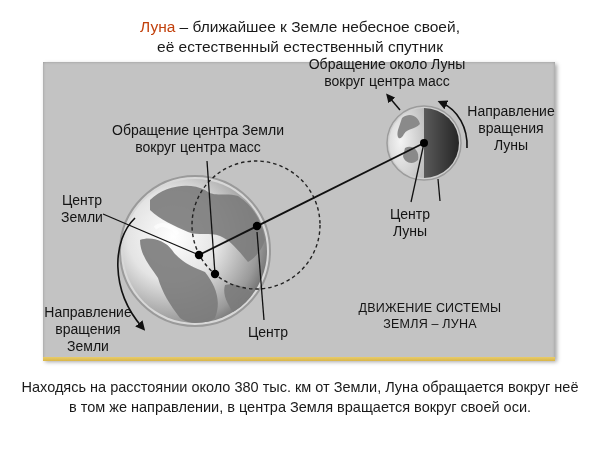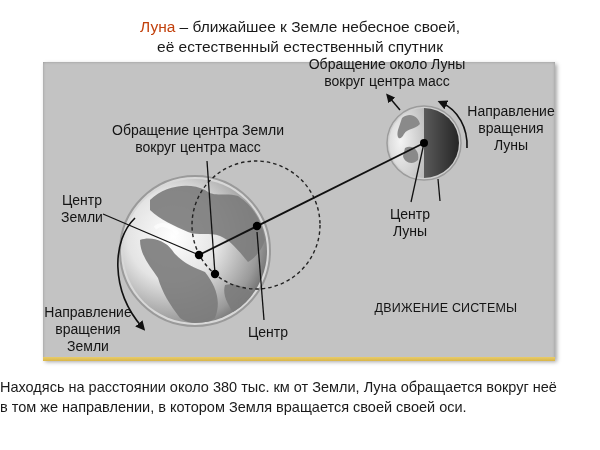--- a/index.html
+++ b/index.html
@@ -19,23 +19,23 @@
   }
   .panel-band {
     position: absolute; left: 43px; top: 357px; width: 512px; height: 4px;
     background: linear-gradient(#e8cc6a, #d9b548);
   }
   svg.diagram { position: absolute; left: 0; top: 0; }
   .lbl {
     position: absolute; font-size: 14px; line-height: 17px; color: #141414; text-align: center;
     white-space: nowrap;
   }
-  .lbl-caps { font-size: 12.5px; line-height: 16px; letter-spacing: 0.2px; margin-left: 16px; }
+  .lbl-caps { font-size: 12.5px; line-height: 16px; letter-spacing: 0.2px; }
   .caption {
-    position: absolute; left: 0; top: 377px; width: 600px; text-align: left;
+    position: absolute; left: 0; top: 377px; width: 600px; text-align: center;
     font-size: 14.5px; line-height: 20px; color: #1a1a1a;
   }
 </style>
 </head>
 <body>
 
 <div class="title">
   <div><span class="accent">Луна</span><span> – ближайшее к Земле небесное своей,</span></div>
   <div>её естественный естественный спутник</div>
 </div>
@@ -145,18 +145,19 @@
 </div>
 
 <div class="lbl" style="left:37px; top:304px; width:102px;">
   <div>Направление</div>
   <div>вращения</div>
   <div>Земли</div>
 </div>
 
 <div class="lbl lbl-caps" style="left:355px; top:300px; width:150px;">
   <div>ДВИЖЕНИЕ СИСТЕМЫ</div>
+  <div>ЗЕМЛЯ – ЛУНА</div>
 </div>
 
 <div class="caption">
   <div>Находясь на расстоянии около 380 тыс. км от Земли, Луна обращается вокруг неё</div>
-  <div>в том же направлении, в котором Земля вращается своей своей оси.</div>
+  <div>в том же направлении, в центра Земля вращается вокруг своей оси.</div>
 </div>
 
 </body></html>

